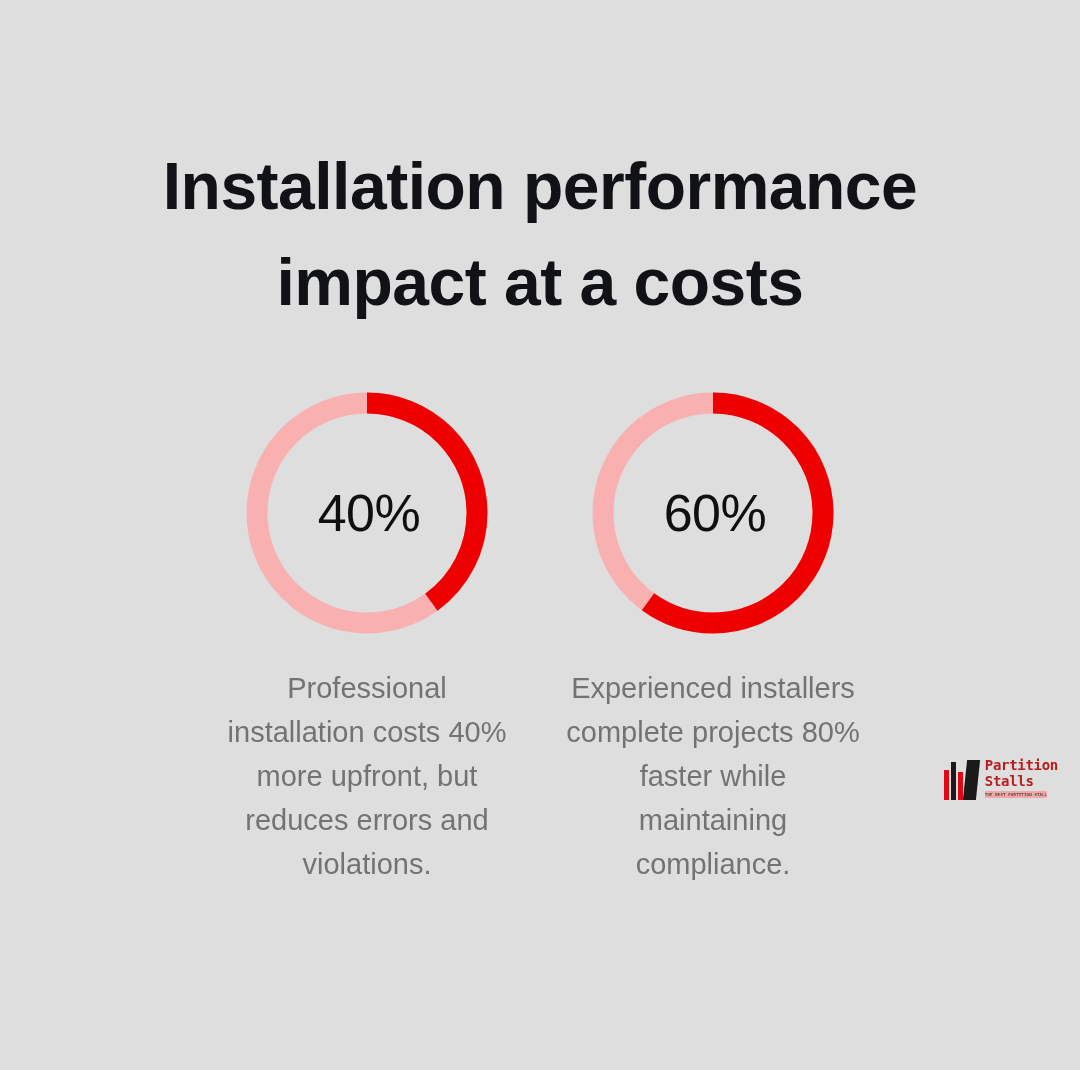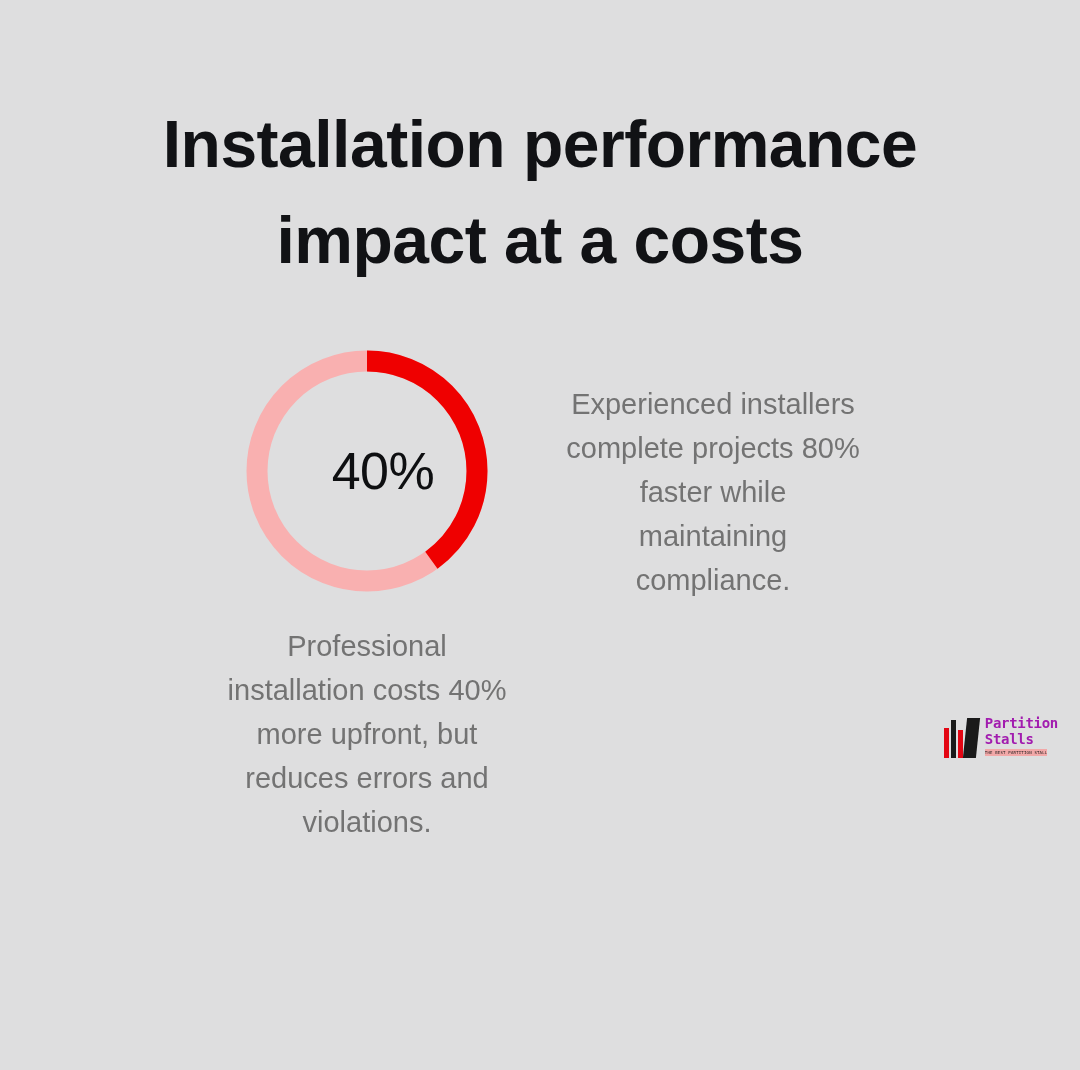--- a/index.html
+++ b/index.html
@@ -14,20 +14,21 @@
     font-family: "Liberation Sans", "DejaVu Sans", sans-serif;
     overflow: hidden;
     position: relative;
   }
 
   .infographic {
     position: relative;
     width: 1080px;
     height: 808px;
     box-sizing: border-box;
+    margin-top: 42px;
   }
 
   
   .title-block {
     position: absolute;
     top: 96px;
     left: 0;
     width: 1080px;
     text-align: center;
   }
@@ -64,21 +65,21 @@
     height: 242px;
   }
   .donut-wrap svg {
     display: block;
     width: 242px;
     height: 242px;
   }
   .donut-value {
     position: absolute;
     top: 0;
-    left: 16px;
+    left: 2px;
     width: 242px;
     height: 242px;
     display: flex;
     align-items: center;
     justify-content: center;
     font-size: 52px;
     font-weight: 400;
     color: #0e0f11;
     letter-spacing: -0.5px;
   }
@@ -123,21 +124,21 @@
   }
   .logo-text {
     display: flex;
     flex-direction: column;
     line-height: 1;
   }
   .logo-word {
     font-family: "DejaVu Sans Mono", "Liberation Mono", monospace;
     font-size: 14px;
     font-weight: 700;
-    color: #a21caf;
+    color: #b91c1c;
     letter-spacing: -0.3px;
   }
   .logo-word + .logo-word { margin-top: 2px; }
   .logo-tagline {
     margin-top: 3px;
     background: #f2a8a8;
     font-family: "DejaVu Sans Mono", "Liberation Mono", monospace;
     font-size: 4px;
     line-height: 7px;
     color: #1a1a1a;
@@ -165,20 +166,27 @@
         <svg viewBox="0 0 242 242">
           <circle cx="121" cy="121" r="110" fill="none" stroke="#f9b0b0" stroke-width="21"></circle>
           <circle class="donut-arc" cx="121" cy="121" r="110" fill="none" stroke="#ef0000" stroke-width="21" stroke-dasharray="276.46 414.69" transform="rotate(-90 121 121)"></circle>
         </svg>
         <div class="donut-value">40%</div>
       </div>
       <div class="stat-caption">Professional installation costs 40% more upfront, but reduces errors and violations.</div>
     </div>
 
     <div class="stat-col">
+      <div class="donut-wrap">
+        <svg viewBox="0 0 242 242">
+          <circle cx="121" cy="121" r="110" fill="none" stroke="#f9b0b0" stroke-width="21"></circle>
+          <circle class="donut-arc" cx="121" cy="121" r="110" fill="none" stroke="#ef0000" stroke-width="21" stroke-dasharray="414.69 276.46" transform="rotate(-90 121 121)"></circle>
+        </svg>
+        <div class="donut-value">60%</div>
+      </div>
       <div class="stat-caption">Experienced installers complete projects 80% faster while maintaining compliance.</div>
     </div>
 
 
   </div>
 
   <div class="logo">
     <div class="logo-marks">
       <span class="mark-a"></span>
       <span class="mark-b"></span>

